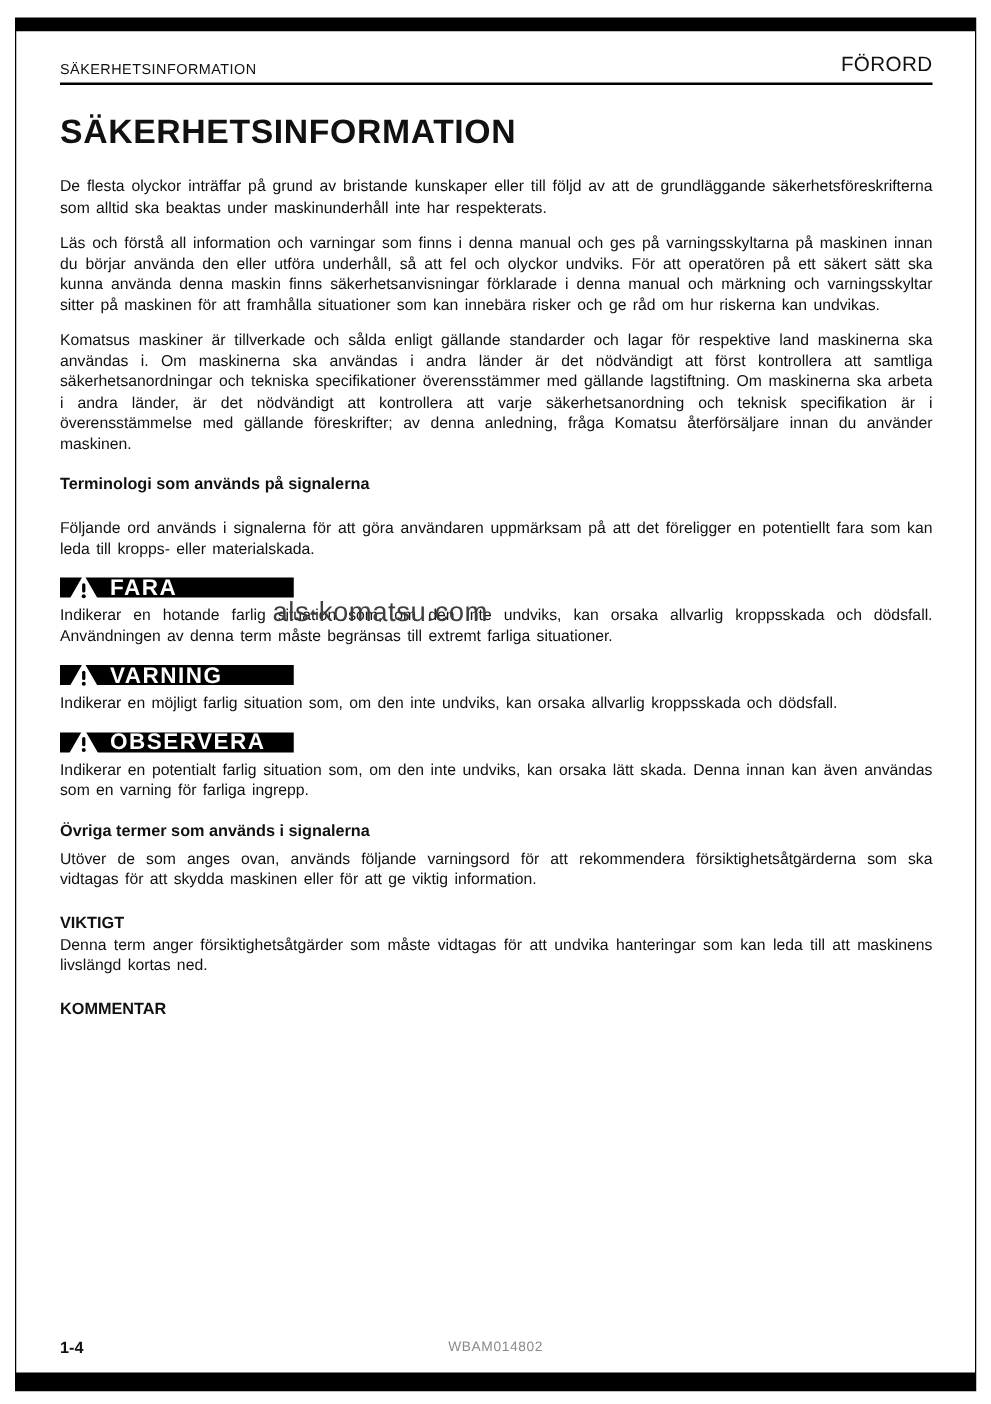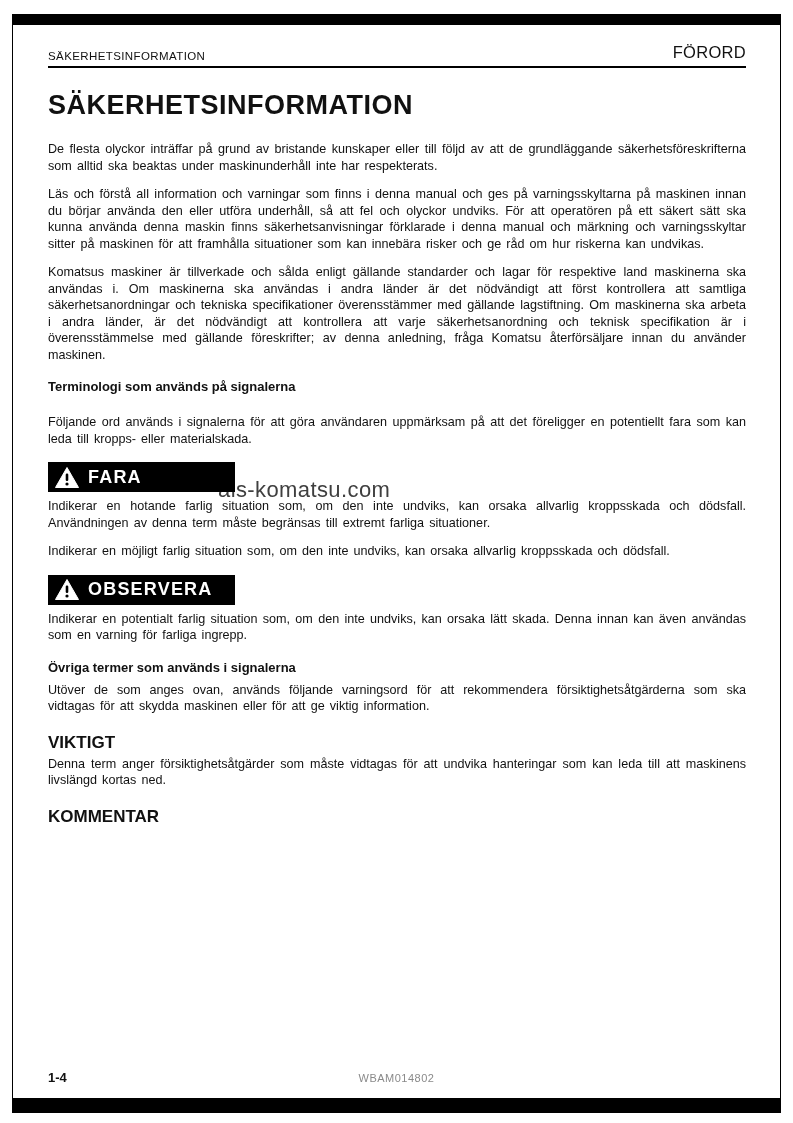--- a/index.html
+++ b/index.html
@@ -42,39 +42,39 @@
   }
   p.body.tight { margin-bottom:0;margin-top:20px; }
 
   h3.sub {
     font-size:13px; font-weight:bold;
     margin:16px 0 7px 0;
   }
 
   .banner {
     position:relative; z-index:2;
-    width:187px; height:30px;
+    width:187px; height:16px;
     background:#000;
     display:flex; align-items:center;
     gap:9px; padding-left:7px;
     box-sizing:border-box;
     margin:15px 0 6px 0;
   }
   .banner-label {
     color:#fff; font-weight:bold; font-size:18px; letter-spacing:1.2px;
   }
   .tri { display:inline-flex; }
 
   .watermark {
     position:absolute; z-index:1;
     left:205px; top:452px;
     font-size:22px; color:#3f3f3f; letter-spacing:0.4px;
   }
 
-  .bold-term { font-size:17px; font-weight:bold; margin:18px 0 3px 0; }
+  .bold-term { font-size:13px; font-weight:bold; margin:18px 0 3px 0; }
 
   .page-num {
     position:absolute; bottom:13px; left:35px;
     font-size:13px; font-weight:bold;
   }
   .doc-code {
     position:absolute; bottom:14px; left:0; right:0;
     text-align:center; font-size:11px; color:#8a8a8a; letter-spacing:0.5px;
   }
 </style>
@@ -107,20 +107,30 @@
           <svg width="24" height="21" viewBox="0 0 24 21">
             <polygon points="12,0.5 23.5,20.5 0.5,20.5" fill="#ffffff" stroke="#ffffff" stroke-width="1" stroke-linejoin="round"></polygon>
             <rect x="10.7" y="6.5" width="2.6" height="7.5" rx="1.2" fill="#000000"></rect>
             <circle cx="12" cy="17" r="1.6" fill="#000000"></circle>
           </svg>
         </span>
         <span class="banner-label">FARA</span>
       </div>
       <p class="body">Indikerar en hotande farlig situation som, om den inte undviks, kan orsaka allvarlig kroppsskada och dödsfall. Användningen av denna term måste begränsas till extremt farliga situationer.</p>
 
+      <div class="banner">
+        <span class="tri">
+          <svg width="24" height="21" viewBox="0 0 24 21">
+            <polygon points="12,0.5 23.5,20.5 0.5,20.5" fill="#ffffff" stroke="#ffffff" stroke-width="1" stroke-linejoin="round"></polygon>
+            <rect x="10.7" y="6.5" width="2.6" height="7.5" rx="1.2" fill="#000000"></rect>
+            <circle cx="12" cy="17" r="1.6" fill="#000000"></circle>
+          </svg>
+        </span>
+        <span class="banner-label">VARNING</span>
+      </div>
       <p class="body">Indikerar en möjligt farlig situation som, om den inte undviks, kan orsaka allvarlig kroppsskada och dödsfall.</p>
 
       <div class="banner">
         <span class="tri">
           <svg width="24" height="21" viewBox="0 0 24 21">
             <polygon points="12,0.5 23.5,20.5 0.5,20.5" fill="#ffffff" stroke="#ffffff" stroke-width="1" stroke-linejoin="round"></polygon>
             <rect x="10.7" y="6.5" width="2.6" height="7.5" rx="1.2" fill="#000000"></rect>
             <circle cx="12" cy="17" r="1.6" fill="#000000"></circle>
           </svg>
         </span>

